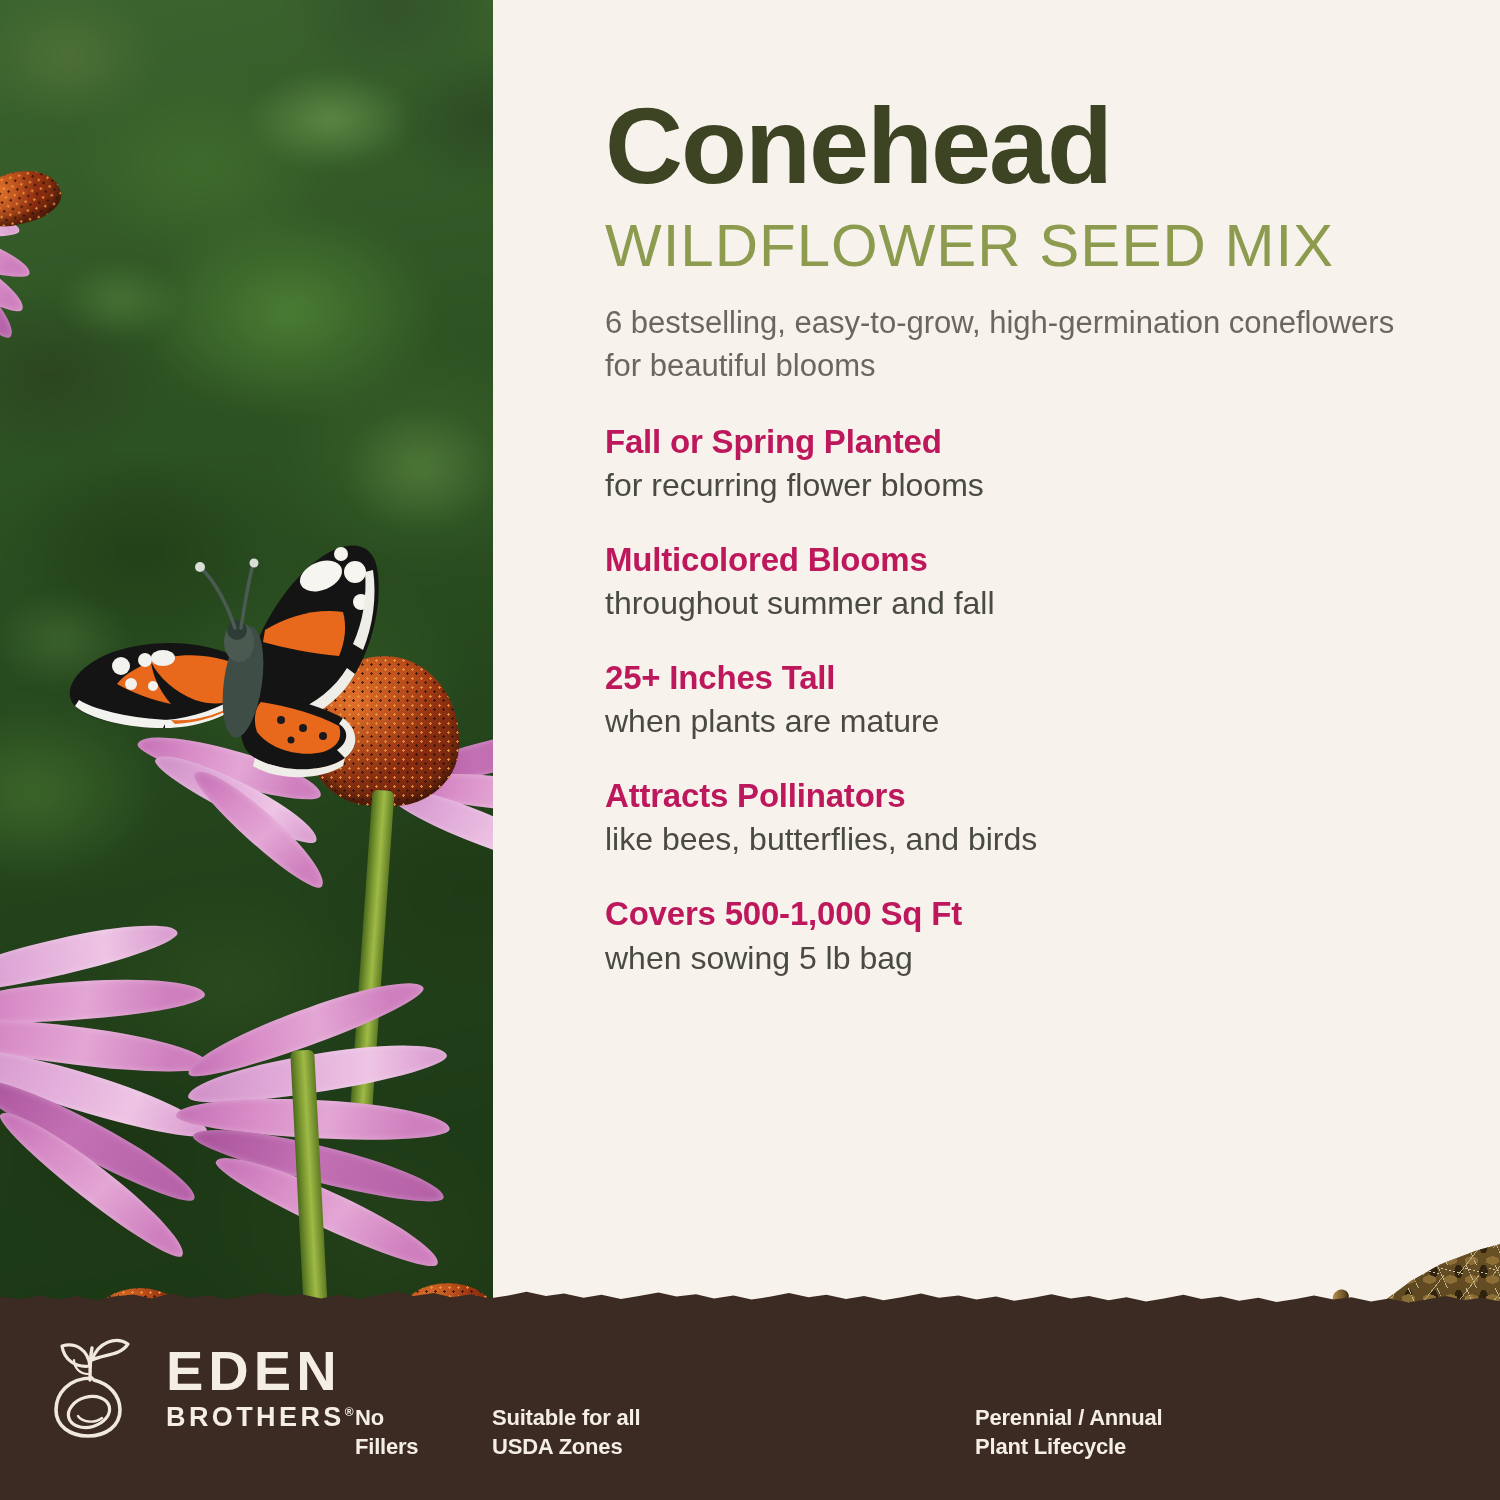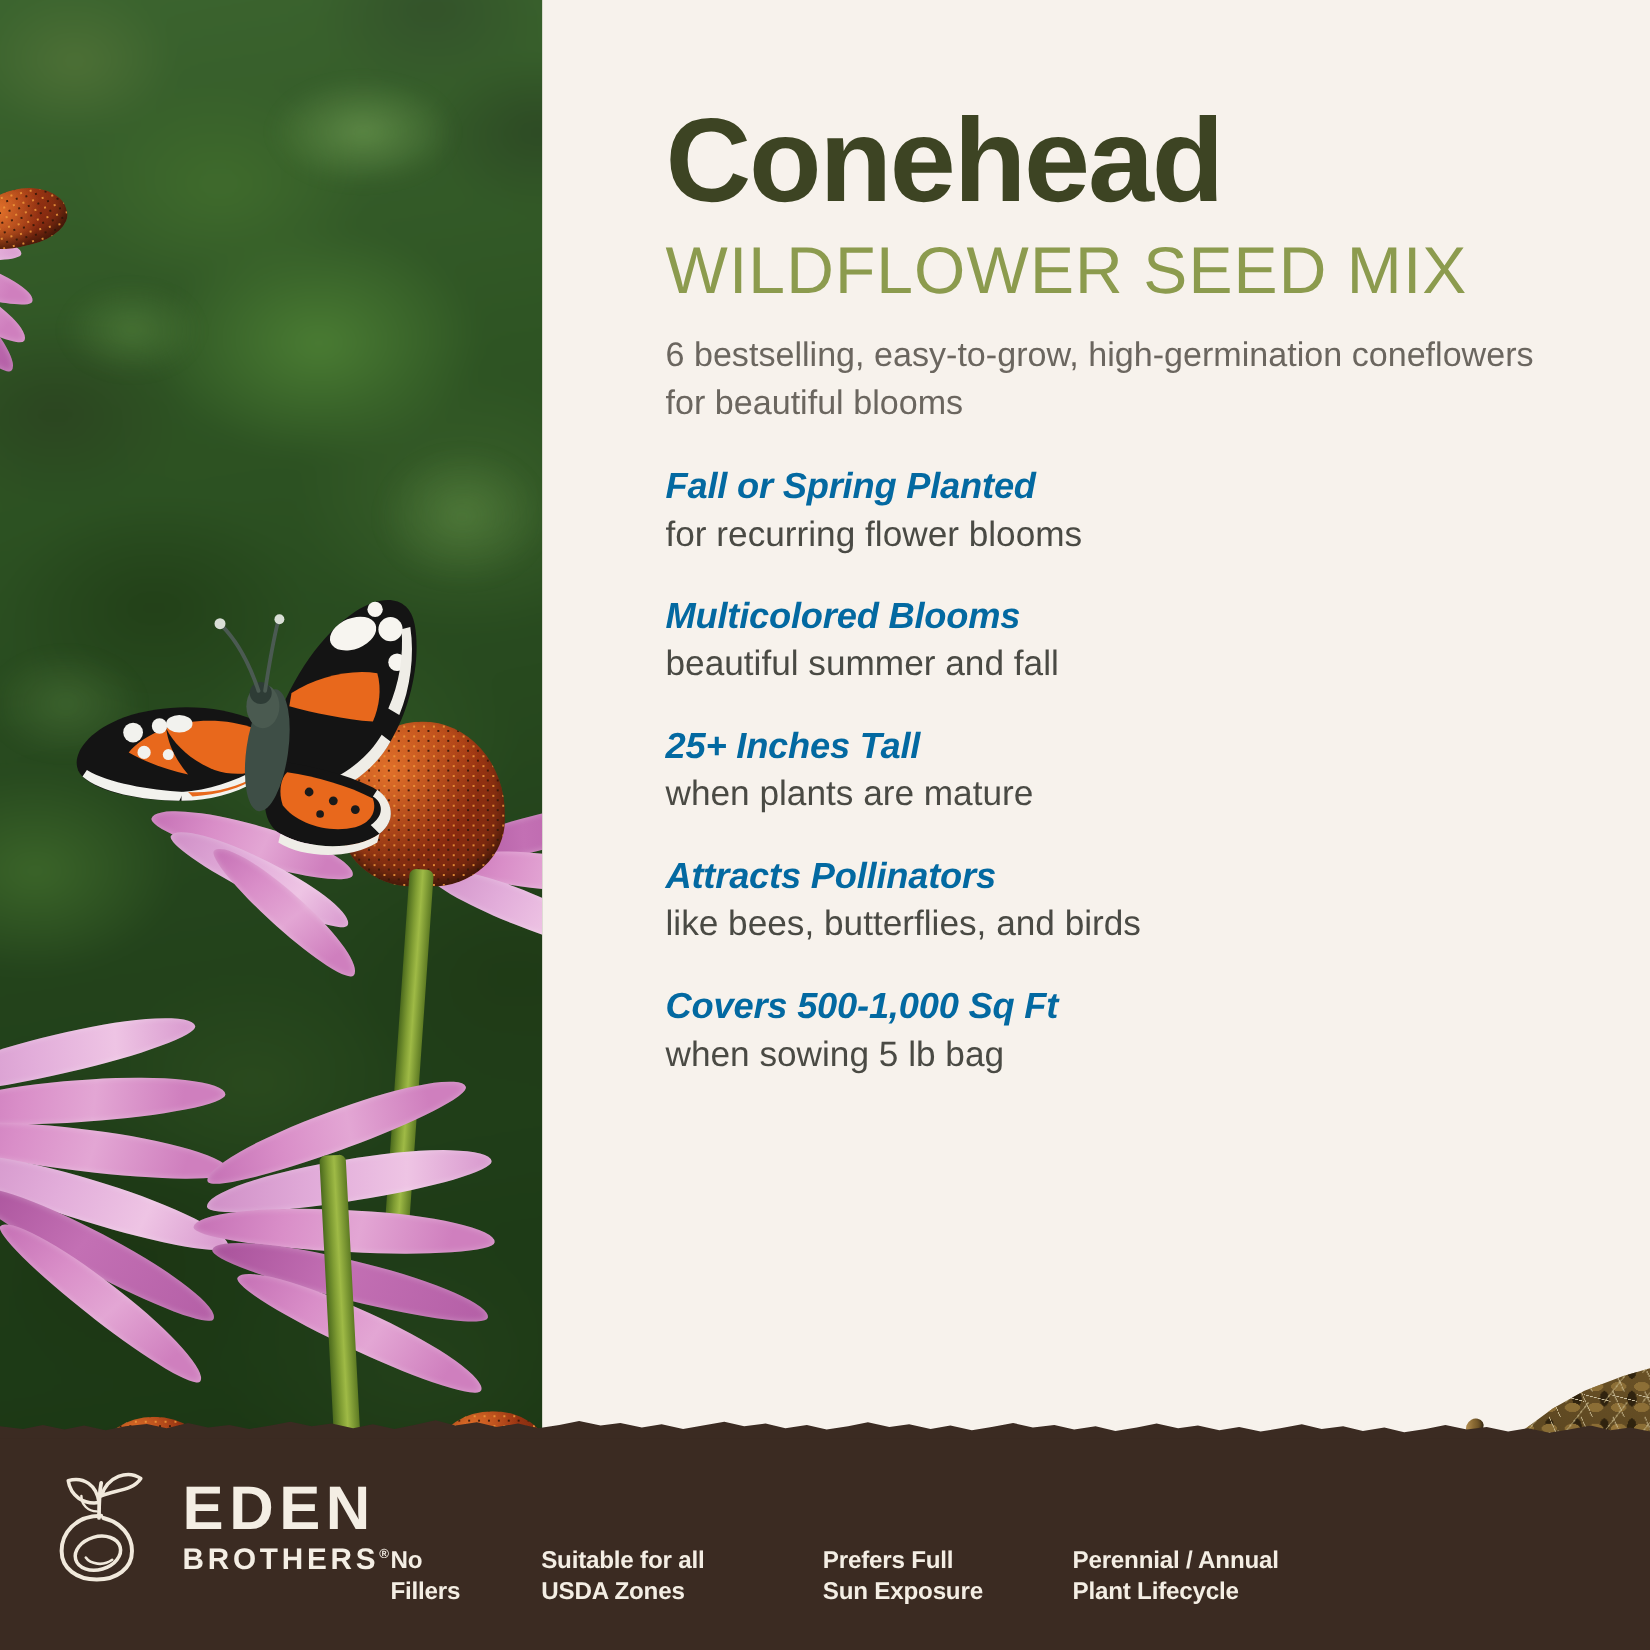--- a/index.html
+++ b/index.html
@@ -112,21 +112,21 @@
   }
   h2#subtitle{
     margin:16px 0 0 0;font-size:60px;line-height:1.0;letter-spacing:1px;
     font-weight:400;color:#8C9B4E;
   }
   p#lede{
     margin:26px 0 0 0;font-size:31px;line-height:1.38;color:#6B665F;font-weight:400;
   }
   .feature{margin-top:34px;}
   .feature .f-head{
-    font-size:33px;font-weight:700;color:#0369a1;line-height:1.22;letter-spacing:-.2px;font-style:italic;
+    font-size:33px;font-weight:700;color:#be185d;line-height:1.22;letter-spacing:-.2px;
   }
   .feature .f-sub{
     font-size:32px;font-weight:400;color:#4A4A44;line-height:1.28;margin-top:3px;
   }
 
   
   #seedpile{
     position:absolute;right:0;bottom:0;width:300px;height:280px;overflow:hidden;
     pointer-events:none;
   }
@@ -328,21 +328,21 @@
       <h1 id="title">Conehead</h1>
       <h2 id="subtitle">WILDFLOWER SEED MIX</h2>
       <p id="lede">6 bestselling, easy-to-grow, high-germination coneflowers for beautiful blooms</p>
 
       <div class="feature">
         <div class="f-head">Fall or Spring Planted</div>
         <div class="f-sub">for recurring flower blooms</div>
       </div>
       <div class="feature">
         <div class="f-head">Multicolored Blooms</div>
-        <div class="f-sub">beautiful summer and fall</div>
+        <div class="f-sub">throughout summer and fall</div>
       </div>
       <div class="feature">
         <div class="f-head">25+ Inches Tall</div>
         <div class="f-sub">when plants are mature</div>
       </div>
       <div class="feature">
         <div class="f-head">Attracts Pollinators</div>
         <div class="f-sub">like bees, butterflies, and birds</div>
       </div>
       <div class="feature">
@@ -388,22 +388,18 @@
   </div>
 
   <div class="badge badge-abs" id="badge-0">
     <div>No</div>
     <div>Fillers</div>
   </div>
   <div class="badge badge-abs" id="badge-1">
     <div>Suitable for all</div>
     <div>USDA Zones</div>
   </div>
-  <div class="badge badge-abs" id="badge-2">
-    <div>Prefers Full</div>
-    <div>Sun Exposure</div>
-  </div>
   <div class="badge badge-abs" id="badge-3">
     <div>Perennial / Annual</div>
     <div>Plant Lifecycle</div>
   </div>
 
 </div>
 
 </body></html>

